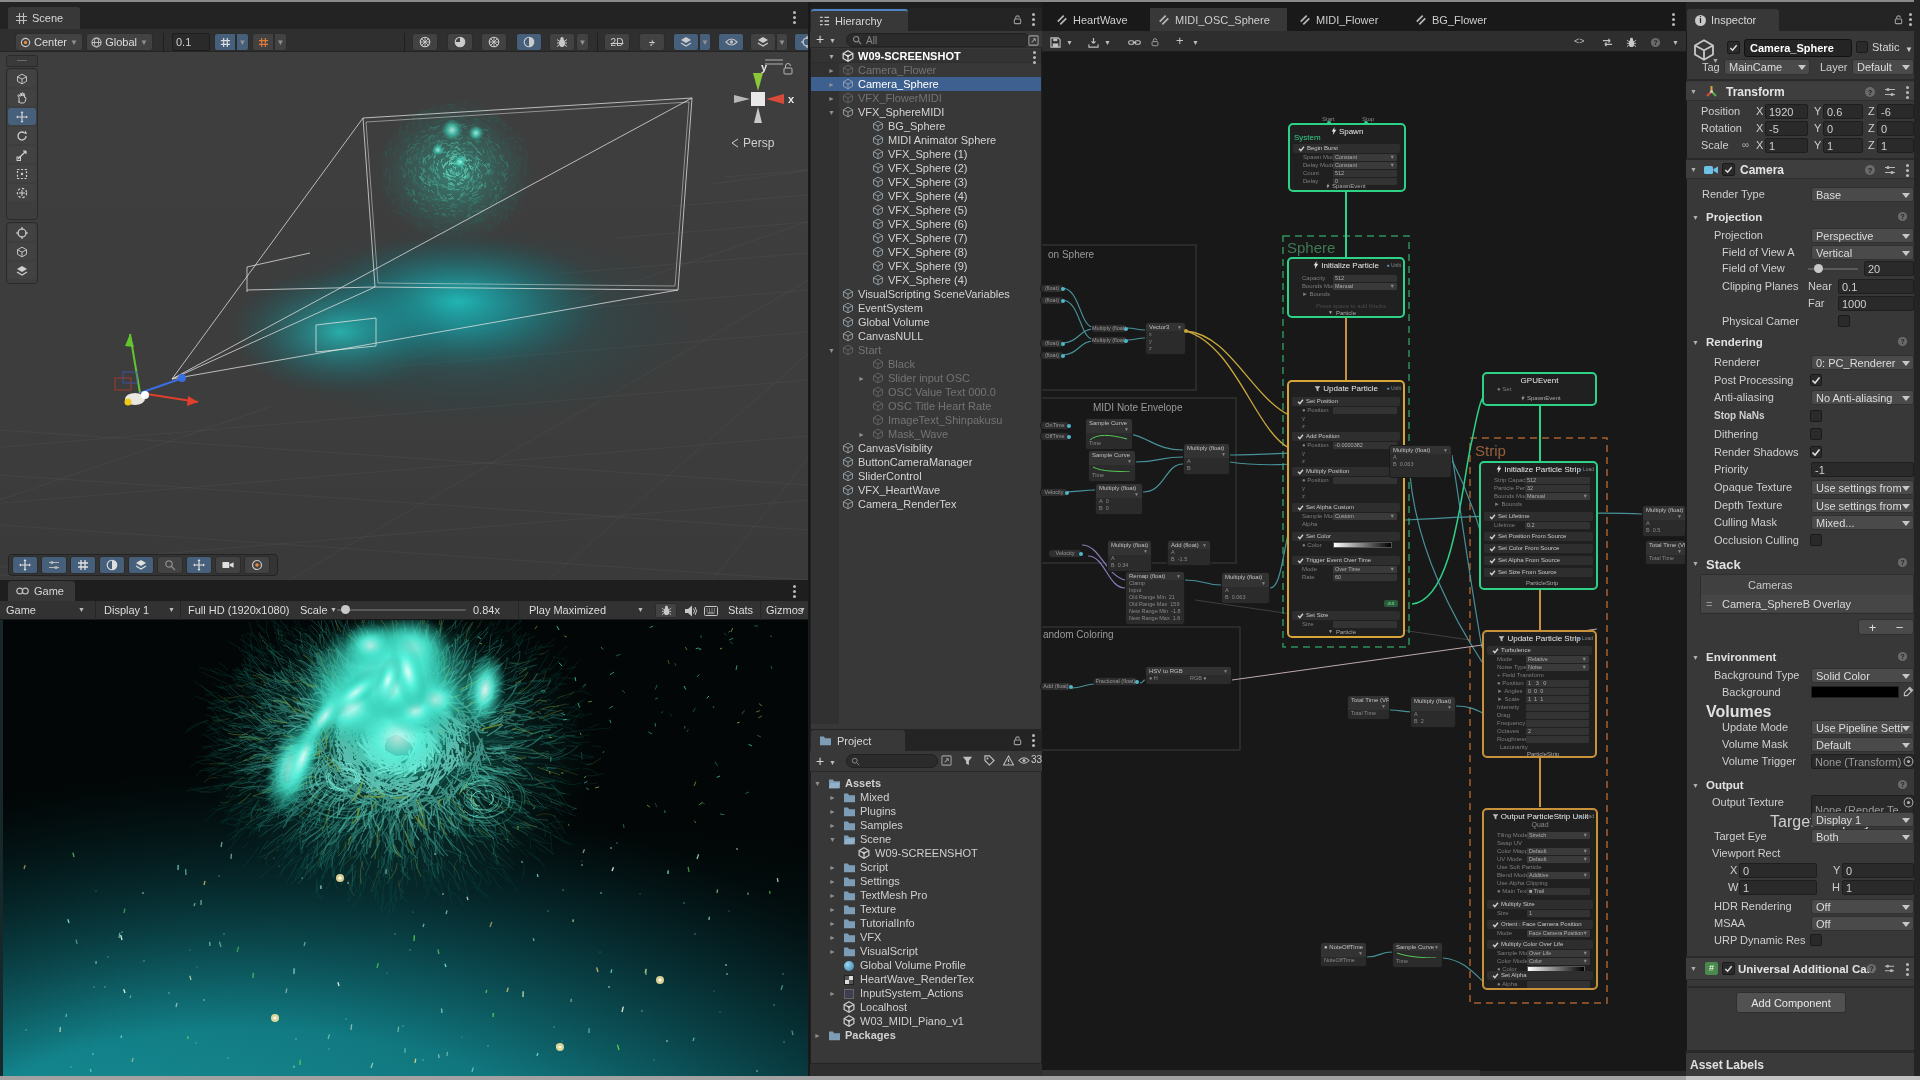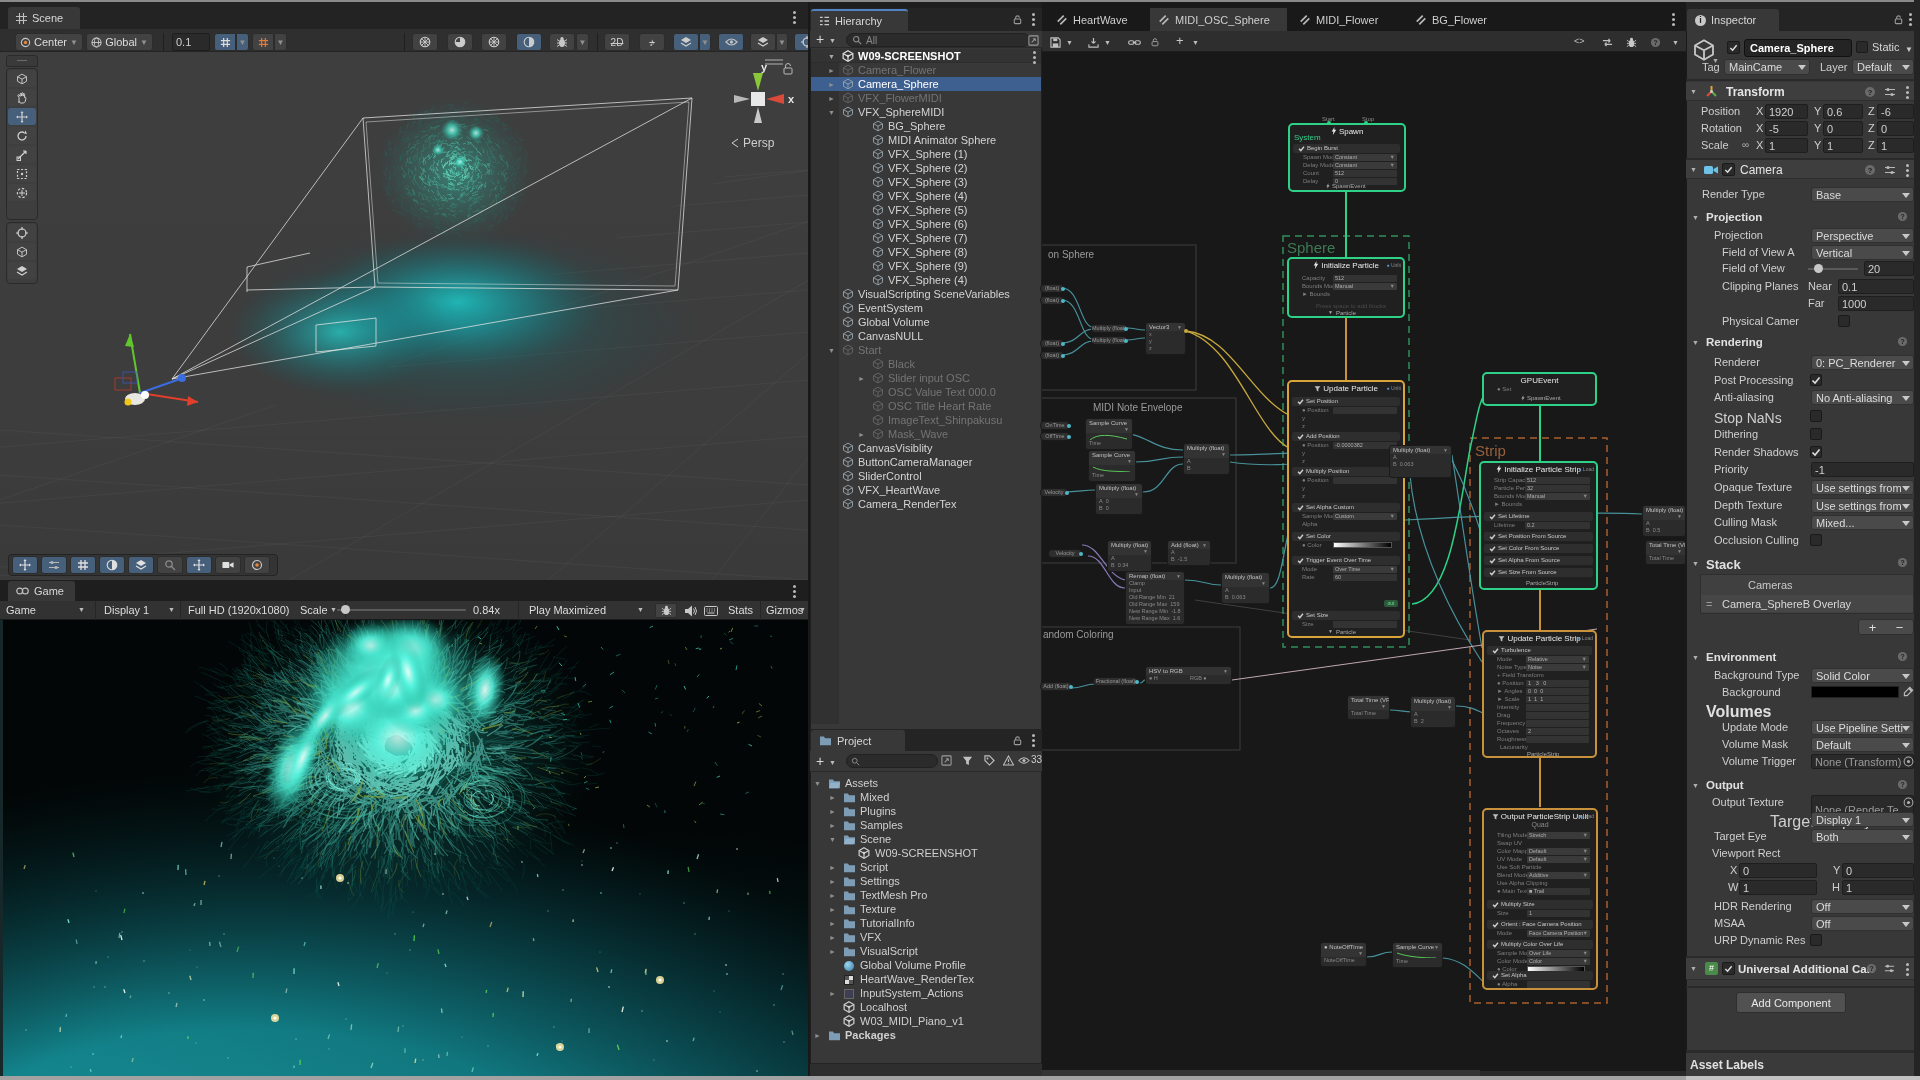--- a/index.html
+++ b/index.html
@@ -1079,21 +1079,21 @@
     <use href="#warn"></use>
   </svg>
 <svg class="ab" style="left:1018px;top:756px;color:#bbb;" width="12" height="9">
     <use href="#eye"></use>
   </svg>
 <div class="ab" style="left:1031px;top:754px;font-size:10px;color:#ccc;white-space:nowrap;">33</div>
 <div class="ab" style="left:814px;top:780px;font-size:7px;color:#8f8f8f;white-space:nowrap;">▼</div>
 <svg class="ab" style="left:828px;top:778px;color:#b0b0b0;" width="13" height="11">
     <use href="#foldero"></use>
   </svg>
-<div class="ab" style="left:845px;top:777px;font-size:11px;color:#d0d0d0;white-space:nowrap;font-weight:normal">Assets</div>
+<div class="ab" style="left:845px;top:777px;font-size:11px;color:#d0d0d0;white-space:nowrap;font-weight:bold">Assets</div>
 <div class="ab" style="left:829px;top:794px;font-size:7px;color:#8f8f8f;white-space:nowrap;">►</div>
 <svg class="ab" style="left:843px;top:792px;color:#b0b0b0;" width="13" height="11">
     <use href="#folder"></use>
   </svg>
 <div class="ab" style="left:860px;top:791px;font-size:11px;color:#d0d0d0;white-space:nowrap;font-weight:normal">Mixed</div>
 <div class="ab" style="left:829px;top:808px;font-size:7px;color:#8f8f8f;white-space:nowrap;">►</div>
 <svg class="ab" style="left:843px;top:806px;color:#b0b0b0;" width="13" height="11">
     <use href="#folder"></use>
   </svg>
 <div class="ab" style="left:860px;top:805px;font-size:11px;color:#d0d0d0;white-space:nowrap;font-weight:normal">Plugins</div>
@@ -1686,21 +1686,21 @@
 <div class="ab" style="left:1686px;top:158px;width:234px;height:2px;background:#2a2a2a"></div>
 <div class="ab" style="left:1686px;top:160px;width:234px;height:19px;background:#3e3e3e;border-bottom:1px solid #2e2e2e"></div>
 <div class="ab" style="left:1690px;top:166px;font-size:7px;color:#b0b0b0;white-space:nowrap;">▼</div>
 <svg class="ab" style="left:1703px;top:164px;color:#b0b0b0;" width="16" height="12">
     <use href="#cam"></use>
   </svg>
 <div class="ab cb" style="left:1722px;top:163px;width:13px;height:13px;"></div>
 <svg class="ab" style="left:1724px;top:165px" width="9" height="9" viewBox="0 0 10 10">
     <path d="M1.5 5.5 4 8 8.5 2.5" stroke="#e0e0e0" stroke-width="1.6" fill="none"></path>
   </svg>
-<div class="ab" style="left:1740px;top:163px;font-size:12px;color:#e4e4e4;white-space:nowrap;font-weight:normal">Camera</div>
+<div class="ab" style="left:1740px;top:163px;font-size:12px;color:#e4e4e4;white-space:nowrap;font-weight:bold">Camera</div>
 <svg class="ab" style="left:1864px;top:164px;color:#b0b0b0;" width="12" height="12">
     <use href="#help"></use>
   </svg>
 <svg class="ab" style="left:1884px;top:164px;color:#b0b0b0;" width="12" height="12">
     <use href="#gear"></use>
   </svg>
 <div class="ab" style="left:1906px;top:164px;width:3px;height:3px;border-radius:50%;background:#bbb;box-shadow:0 5px 0 #bbb,0 10px 0 #bbb"></div>
 <div class="ab" style="left:1702px;top:188px;font-size:11px;color:#cfcfcf;white-space:nowrap;">Render Type</div>
 <div class="ab dd" style="left:1811px;top:187px;width:103px;height:15px;">Base</div>
 <div class="ab" style="left:1692px;top:214px;font-size:7px;color:#b0b0b0;white-space:nowrap;">▼</div>
@@ -1730,21 +1730,21 @@
   </svg>
 <div class="ab" style="left:1714px;top:356px;font-size:11px;color:#cfcfcf;white-space:nowrap;">Renderer</div>
 <div class="ab dd" style="left:1811px;top:355px;width:103px;height:15px;">0: PC_Renderer</div>
 <div class="ab" style="left:1714px;top:374px;font-size:11px;color:#cfcfcf;white-space:nowrap;">Post Processing</div>
 <div class="ab cb" style="left:1810px;top:374px;width:12px;height:12px;"></div>
 <svg class="ab" style="left:1811px;top:375px" width="10" height="10" viewBox="0 0 10 10">
     <path d="M1.5 5.5 4 8 8.5 2.5" stroke="#e0e0e0" stroke-width="1.6" fill="none"></path>
   </svg>
 <div class="ab" style="left:1714px;top:391px;font-size:11px;color:#cfcfcf;white-space:nowrap;">Anti-aliasing</div>
 <div class="ab dd" style="left:1811px;top:390px;width:103px;height:15px;">No Anti-aliasing</div>
-<div class="ab" style="left:1714px;top:410px;font-size:14px;color:#cfcfcf;white-space:nowrap;">Stop NaNs</div>
+<div class="ab" style="left:1714px;top:410px;font-size:10px;color:#cfcfcf;white-space:nowrap;font-weight:bold;">Stop NaNs</div>
 <div class="ab cb" style="left:1810px;top:410px;width:12px;height:12px;"></div>
 <div class="ab" style="left:1714px;top:428px;font-size:11px;color:#cfcfcf;white-space:nowrap;">Dithering</div>
 <div class="ab cb" style="left:1810px;top:428px;width:12px;height:12px;"></div>
 <div class="ab" style="left:1714px;top:446px;font-size:11px;color:#cfcfcf;white-space:nowrap;">Render Shadows</div>
 <div class="ab cb" style="left:1810px;top:446px;width:12px;height:12px;"></div>
 <svg class="ab" style="left:1811px;top:447px" width="10" height="10" viewBox="0 0 10 10">
     <path d="M1.5 5.5 4 8 8.5 2.5" stroke="#e0e0e0" stroke-width="1.6" fill="none"></path>
   </svg>
 <div class="ab" style="left:1714px;top:463px;font-size:11px;color:#cfcfcf;white-space:nowrap;">Priority</div>
 <div class="ab fld" style="left:1811px;top:462px;width:103px;height:15px;">-1</div>

